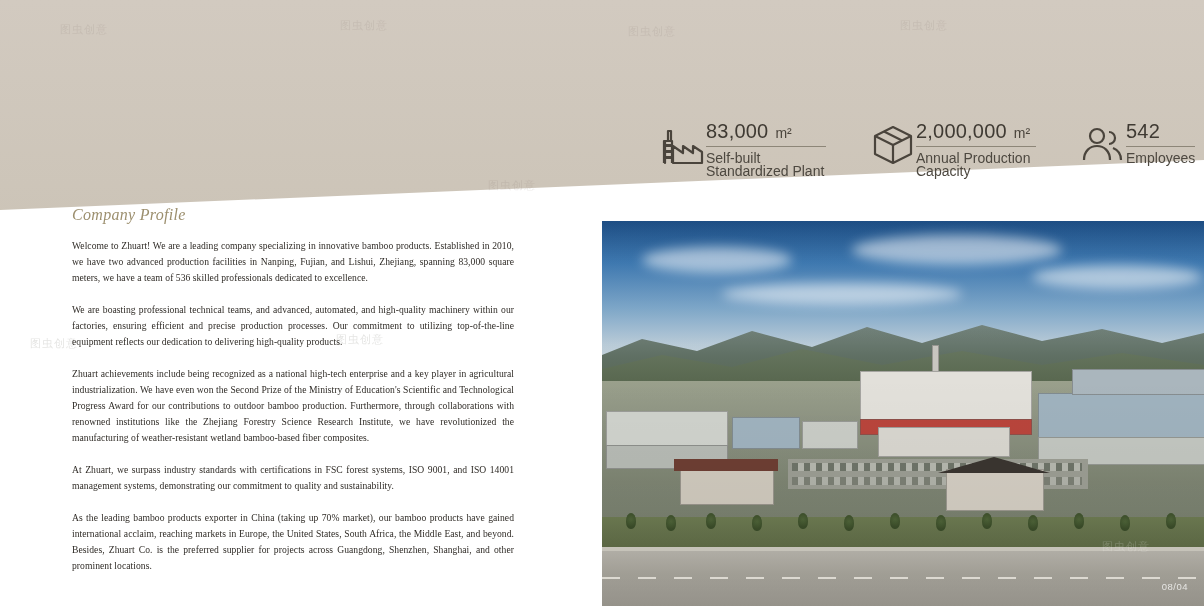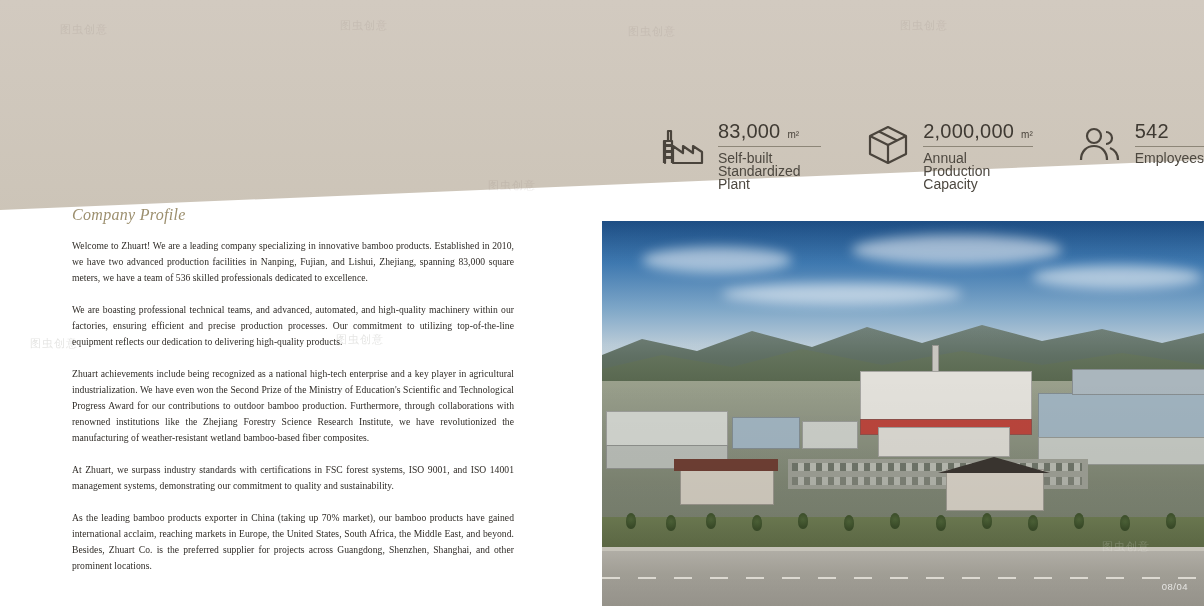--- a/index.html
+++ b/index.html
@@ -56,21 +56,20 @@
     position: absolute;
     left: 660px;
     top: 118px;
     display: flex;
     align-items: flex-start;
     gap: 44px;
   }
   .stat {
     display: flex;
     align-items: flex-start;
-    gap: 12px;
   }
   .stat-icon {
     width: 46px;
     height: 46px;
     flex: 0 0 46px;
     margin-top: 4px;
   }
   .stat-body { padding-top: 2px; }
   .stat-value-row {
     display: flex;
@@ -80,21 +79,21 @@
     padding-bottom: 3px;
   }
   .stat-value {
     font-family: "Liberation Sans", sans-serif;
     font-size: 20px;
     color: #3f3a33;
     letter-spacing: 0.2px;
   }
   .stat-unit {
     font-family: "Liberation Sans", sans-serif;
-    font-size: 10px;
+    font-size: 14px;
     color: #4a443c;
   }
   .stat-label {
     margin-top: 5px;
     font-family: "Liberation Sans", sans-serif;
     font-size: 14px;
     line-height: 13px;
     color: #4d4840;
     max-width: 120px;
   }

